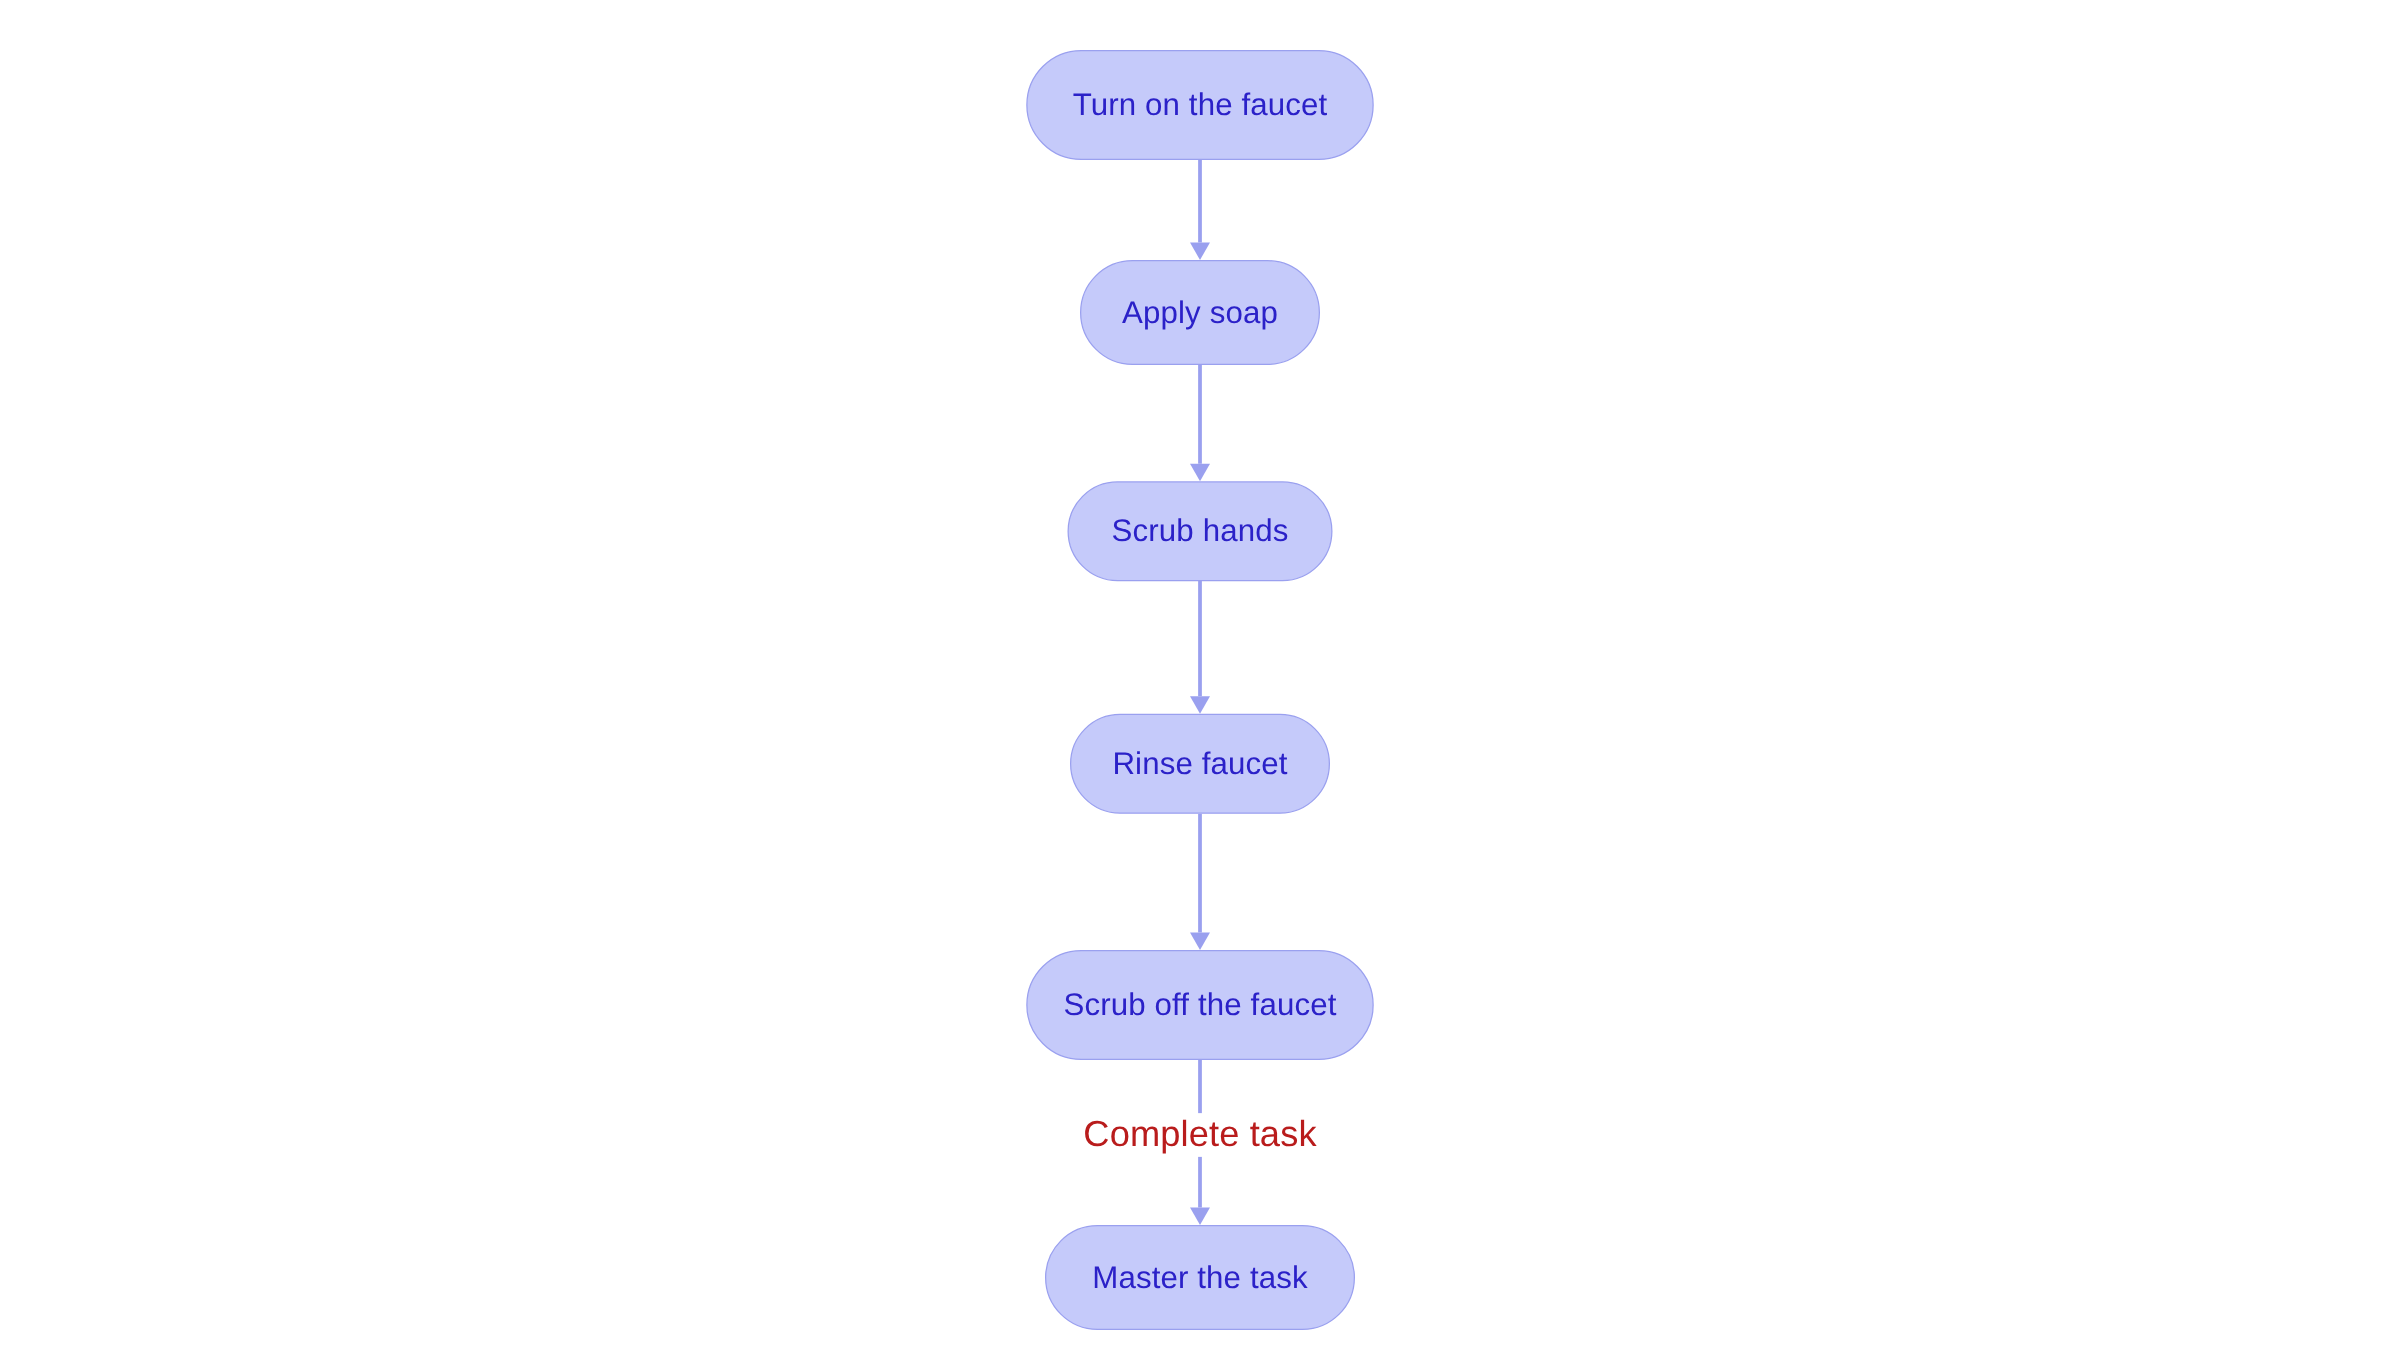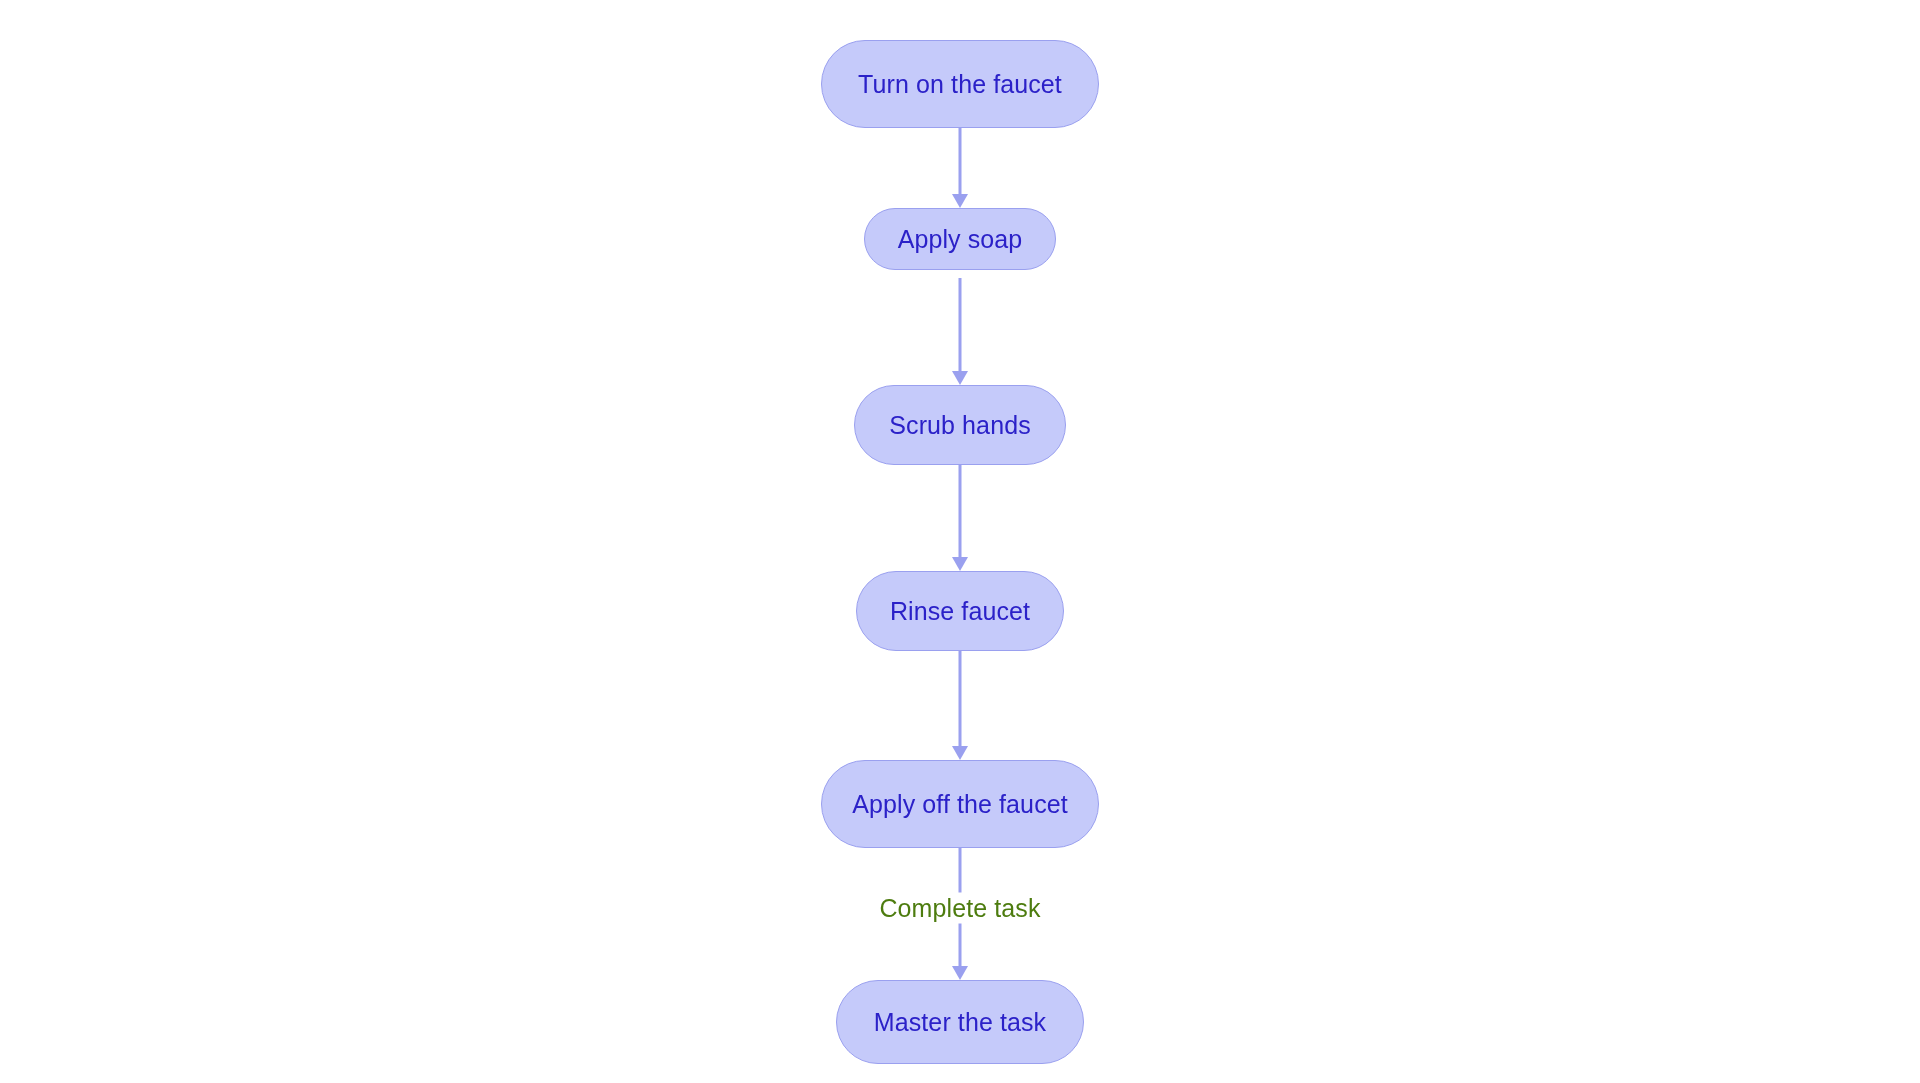--- a/index.html
+++ b/index.html
@@ -35,22 +35,22 @@
     height: 0;
     border-left: 8px solid transparent;
     border-right: 8px solid transparent;
     border-top: 14px solid #9aa0ef;
     transform: translateX(-50%);
   }
   .edge-label {
     position: absolute;
     transform: translate(-50%, -50%);
     background: #ffffff;
-    color: #4d7c0f;
-    font-size: 25px;
+    color: #b91c1c;
+    font-size: 29px;
     line-height: 1;
     letter-spacing: 0.1px;
     white-space: nowrap;
     padding: 3px 6px;
   }
 
   
   .node {
     position: absolute;
     transform: translateX(-50%);
@@ -89,33 +89,33 @@
   <div class="edge-arrow" style="left:960px; top:746px;"></div>
 
   <div class="edge-line" style="left:960px; top:848px; height:118px;"></div>
   <div class="edge-arrow" style="left:960px; top:966px;"></div>
   <div class="edge-label" style="left:960px; top:908px;">Complete task</div>
 
   <div class="node" style="left:960px; top:8px; width:278px; height:88px;margin-top:32px;">
     <span class="node-label">Turn on the faucet</span>
   </div>
 
-  <div class="node" style="left:960px; top:208px; width:192px; height:62px;">
+  <div class="node" style="left:960px; top:208px; width:192px; height:84px;">
     <span class="node-label">Apply soap</span>
   </div>
 
   <div class="node" style="left:960px; top:385px; width:212px; height:80px;">
     <span class="node-label">Scrub hands</span>
   </div>
 
   <div class="node" style="left:960px; top:571px; width:208px; height:80px;">
     <span class="node-label">Rinse faucet</span>
   </div>
 
   <div class="node" style="left:960px; top:760px; width:278px; height:88px;">
-    <span class="node-label">Apply off the faucet</span>
+    <span class="node-label">Scrub off the faucet</span>
   </div>
 
   <div class="node" style="left:960px; top:980px; width:248px; height:84px;">
     <span class="node-label">Master the task</span>
   </div>
 
 </div>
 
 </body></html>

